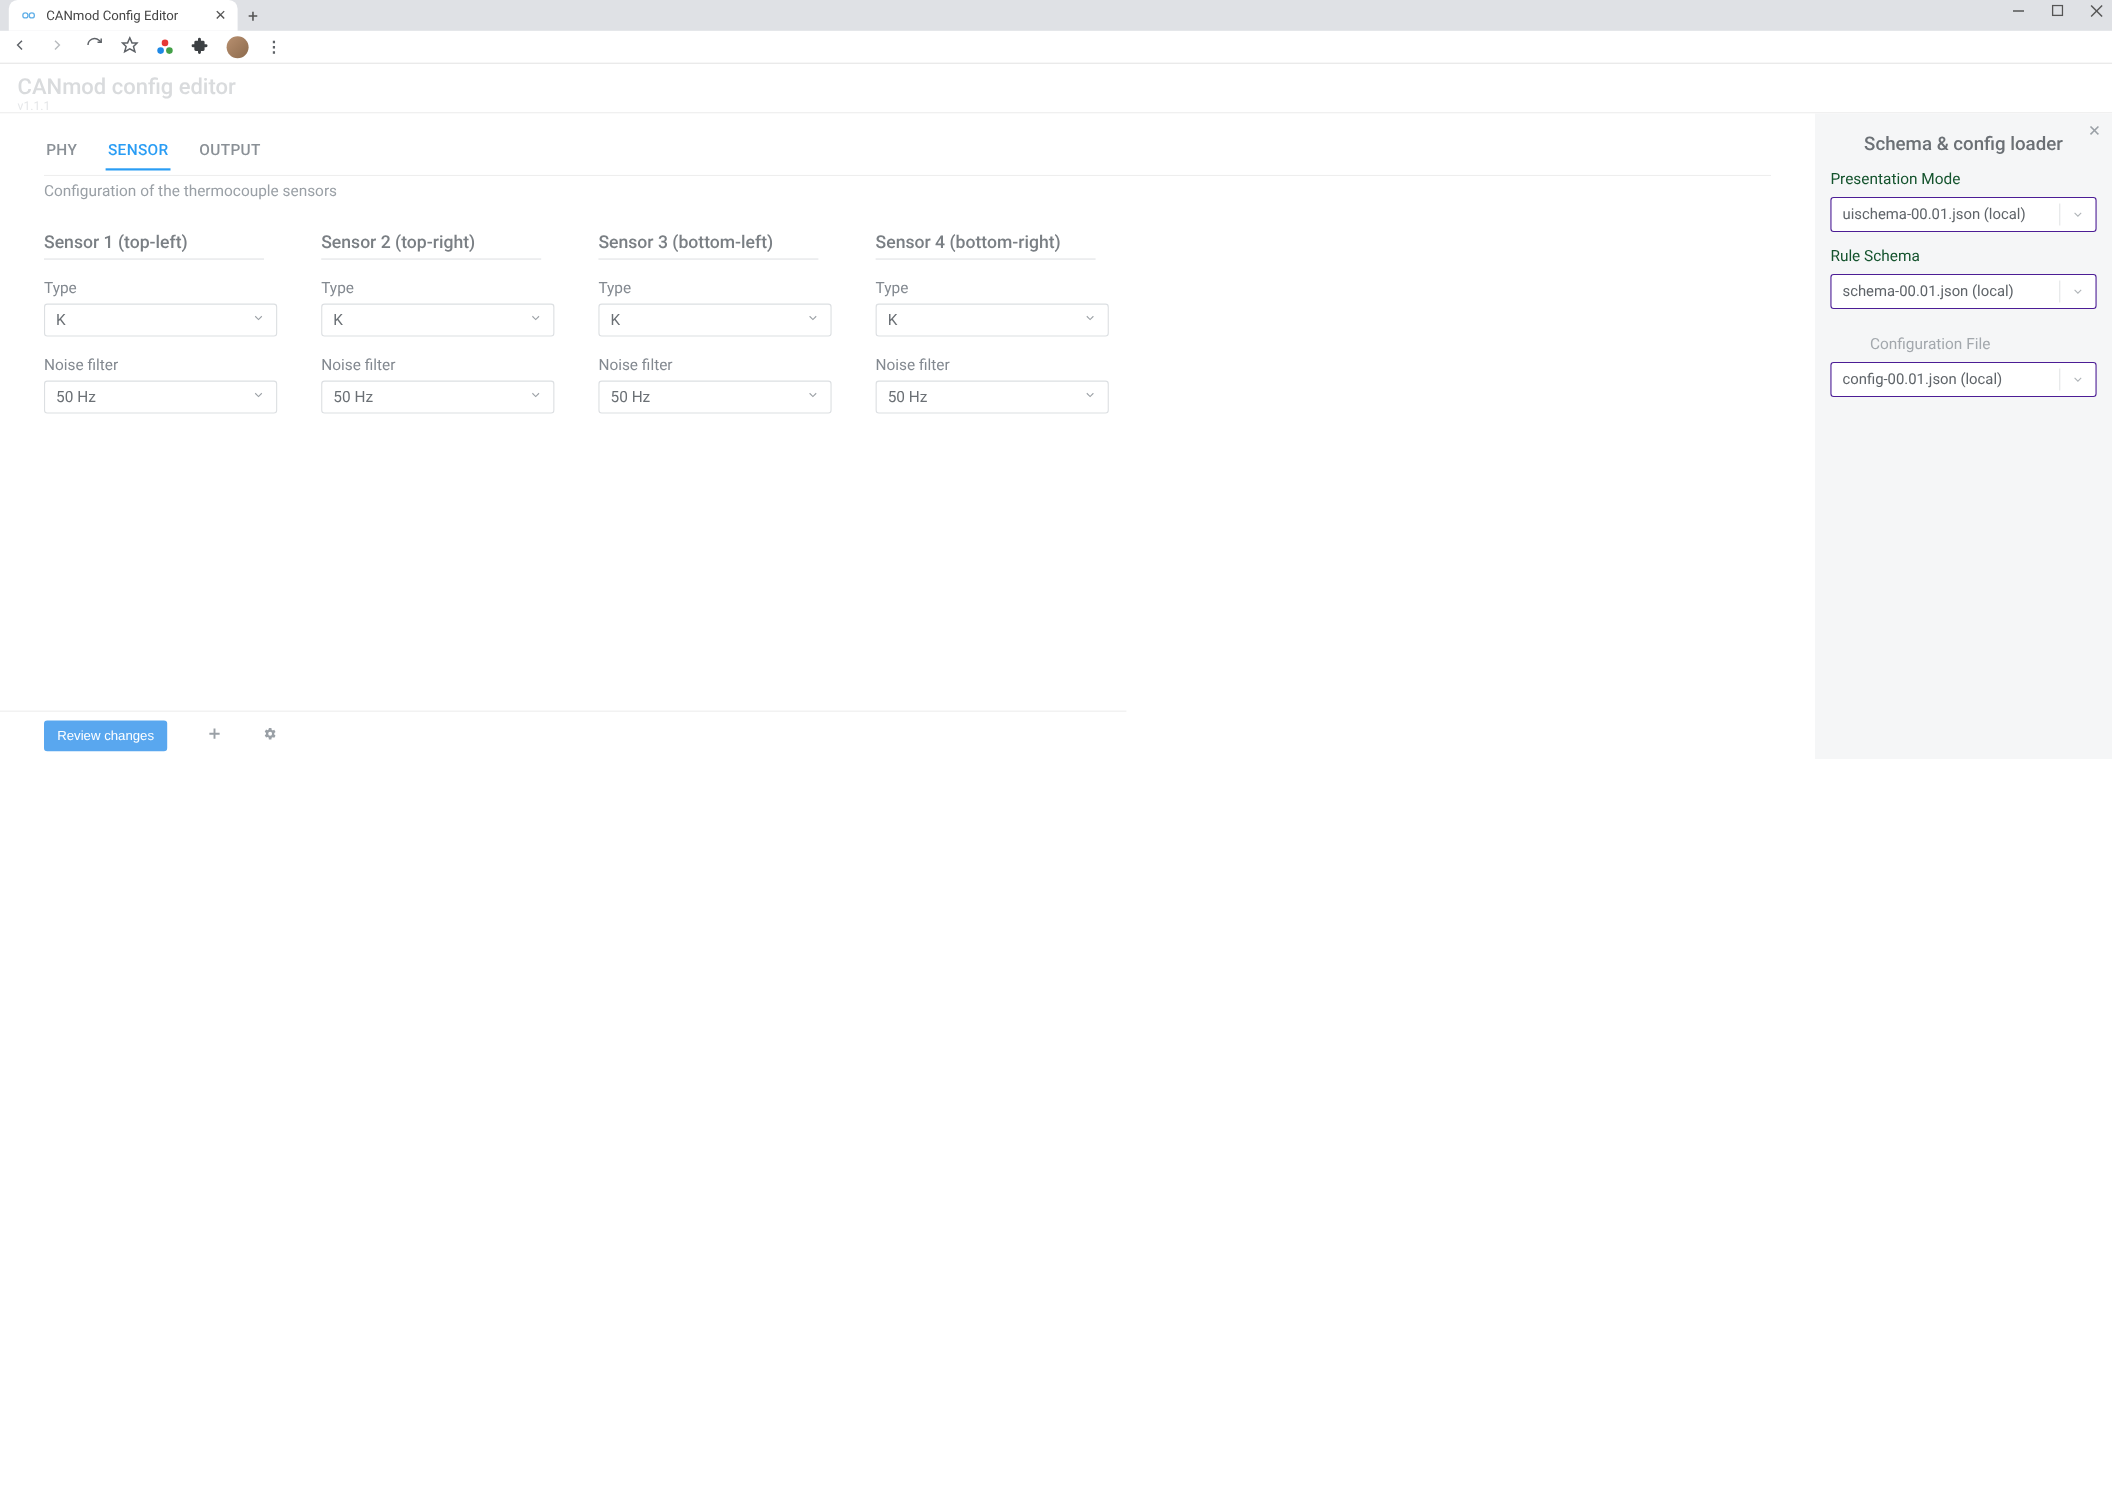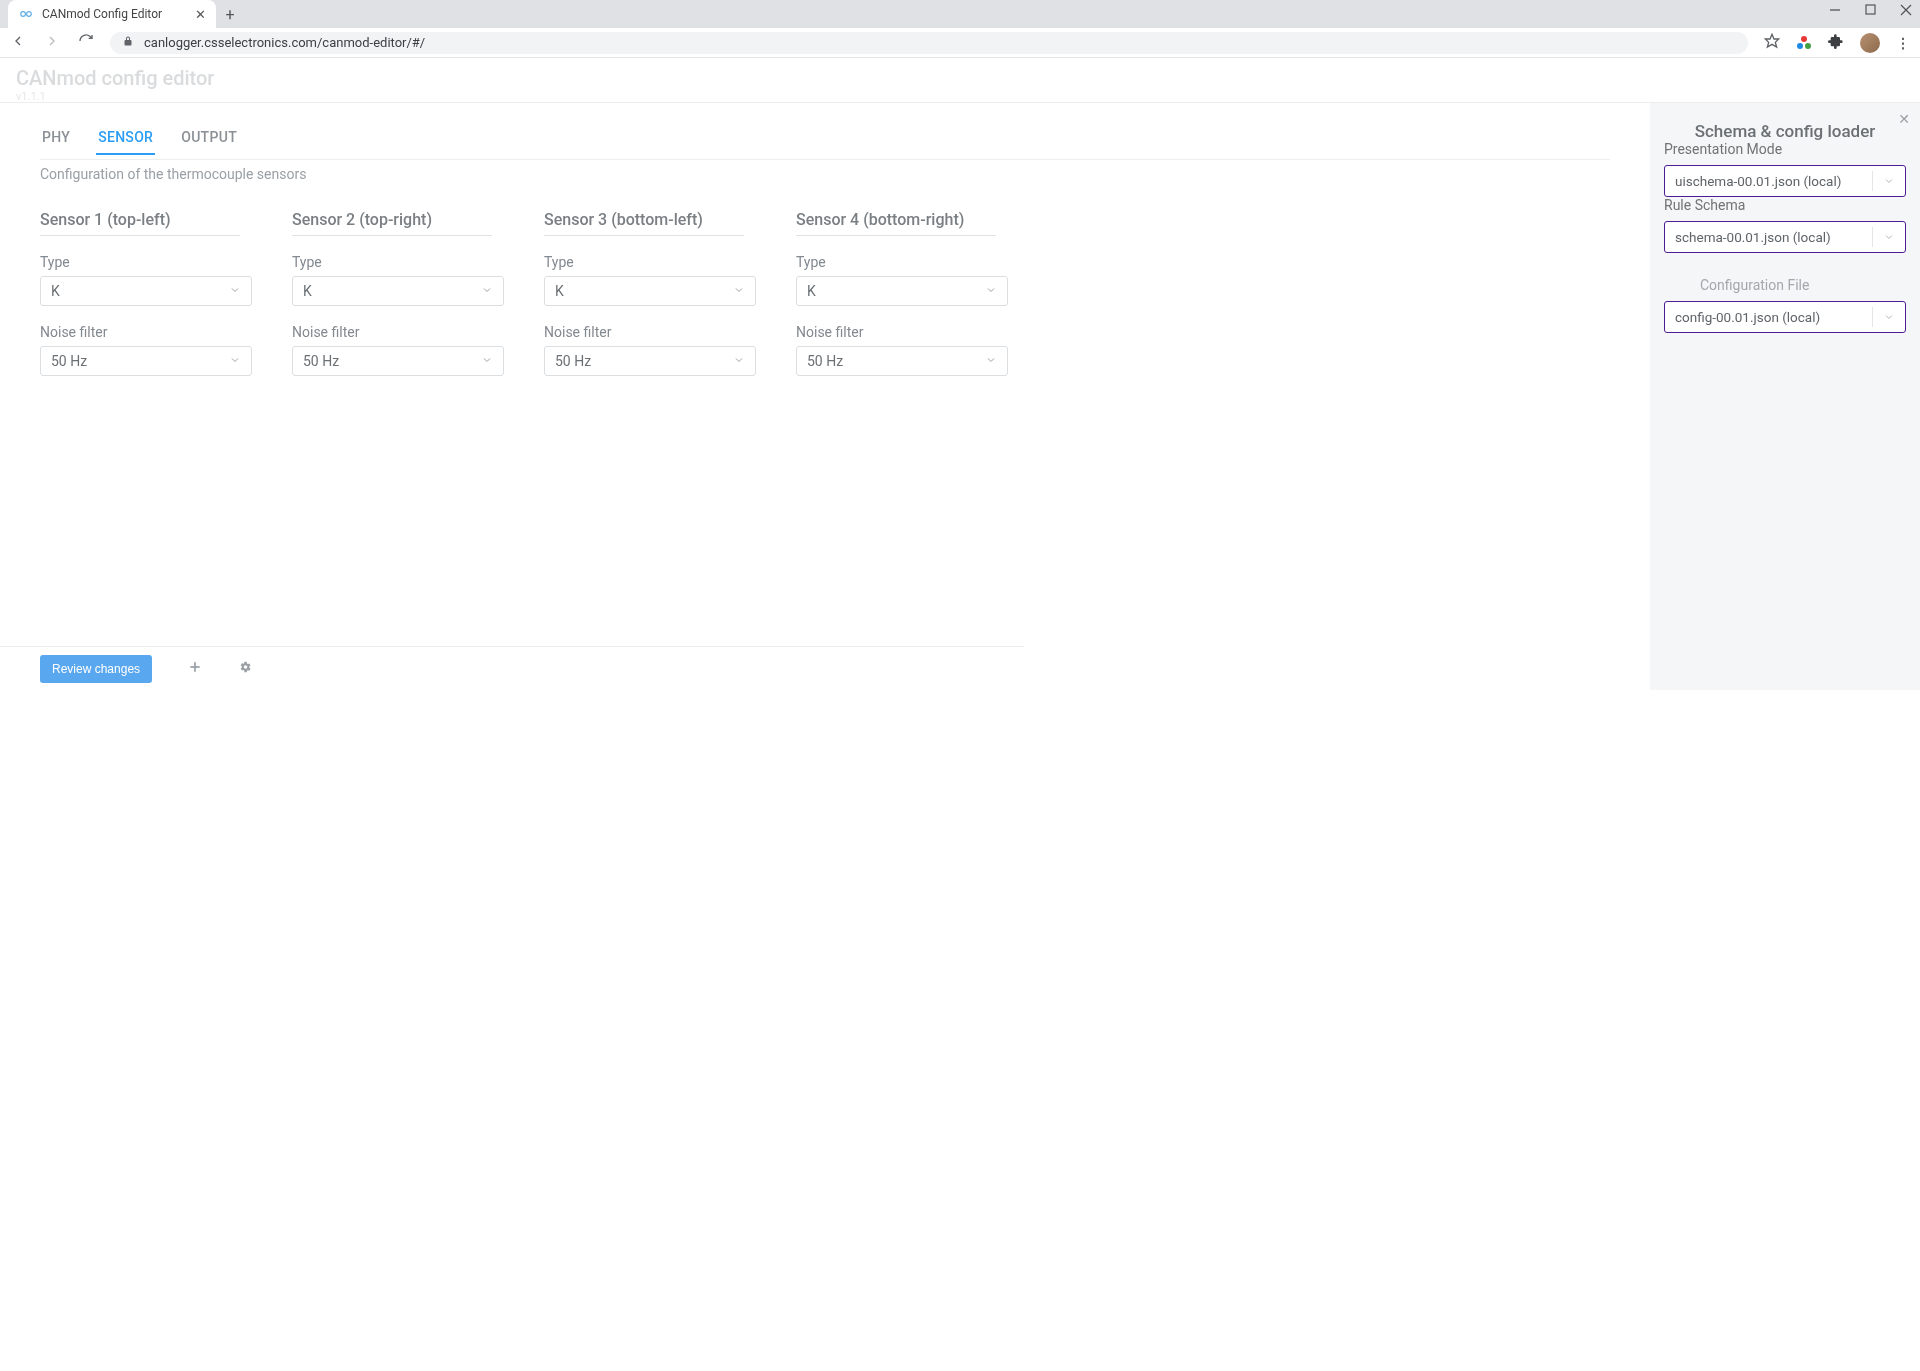--- a/index.html
+++ b/index.html
@@ -152,21 +152,21 @@
 .icon-btn { color:#9aa0a6; font-size:14px; cursor:pointer; }
 
 .side-panel {
   width: 270px;
   background:#f5f6f7;
   padding: 18px 14px;
   position:relative;
 }
 .side-panel .close { position:absolute; top:8px; right:10px; font-size:14px; color:#9aa0a6; cursor:pointer; }
 .side-title { font-size:17px; color:#6b7075; font-weight:500;text-align:center; }
-.side-label { font-size:14px; color:#737373; }
+.side-label { font-size:14px; color:#14532d; margin-top:14px; }
 .side-select {
   margin-top:8px;
   width:100%;
   height:32px;
   background:#fff;
   border:1px solid #4c1d95;
   border-radius:3px;
   display:flex;
   align-items:center;
   justify-content:space-between;
@@ -227,28 +227,20 @@
     <span><svg width="16" height="16" viewBox="0 0 24 24" fill="none" stroke="currentColor" stroke-width="2">
           <polyline points="15 18 9 12 15 6"></polyline>
         </svg></span>
     <span class="disabled"><svg width="16" height="16" viewBox="0 0 24 24" fill="none" stroke="currentColor" stroke-width="2">
           <polyline points="9 6 15 12 9 18"></polyline>
         </svg></span>
     <span><svg width="16" height="16" viewBox="0 0 24 24" fill="none" stroke="currentColor" stroke-width="2">
           <path d="M3 12a9 9 0 0 1 15-6.7L21 8"></path>
           <polyline points="21 3 21 8 16 8"></polyline>
         </svg></span>
-  </div>
-  <div class="url-box">
-    <span class="lock">
-      <svg width="12" height="12" viewBox="0 0 24 24" fill="currentColor">
-          <path d="M17 10h-1V7a4 4 0 0 0-8 0v3H7a2 2 0 0 0-2 2v7a2 2 0 0 0 2 2h10a2 2 0 0 0 2-2v-7a2 2 0 0 0-2-2zm-7-3a2 2 0 1 1 4 0v3h-4V7z"></path>
-        </svg>
-    </span>
-    <span>canlogger.csselectronics.com/canmod-editor/#/</span>
   </div>
   <div class="right-icons">
     <span class="star">
       <svg width="16" height="16" viewBox="0 0 24 24" fill="none" stroke="currentColor" stroke-width="2">
           <polygon points="12 2 15 9 22 9 17 14 19 21 12 17 5 21 7 14 2 9 9 9"></polygon>
         </svg>
     </span>
     <span class="ext1">
       <svg width="16" height="16" viewBox="0 0 16 16">
           <circle cx="8" cy="4" r="3" fill="#e53935"></circle>

